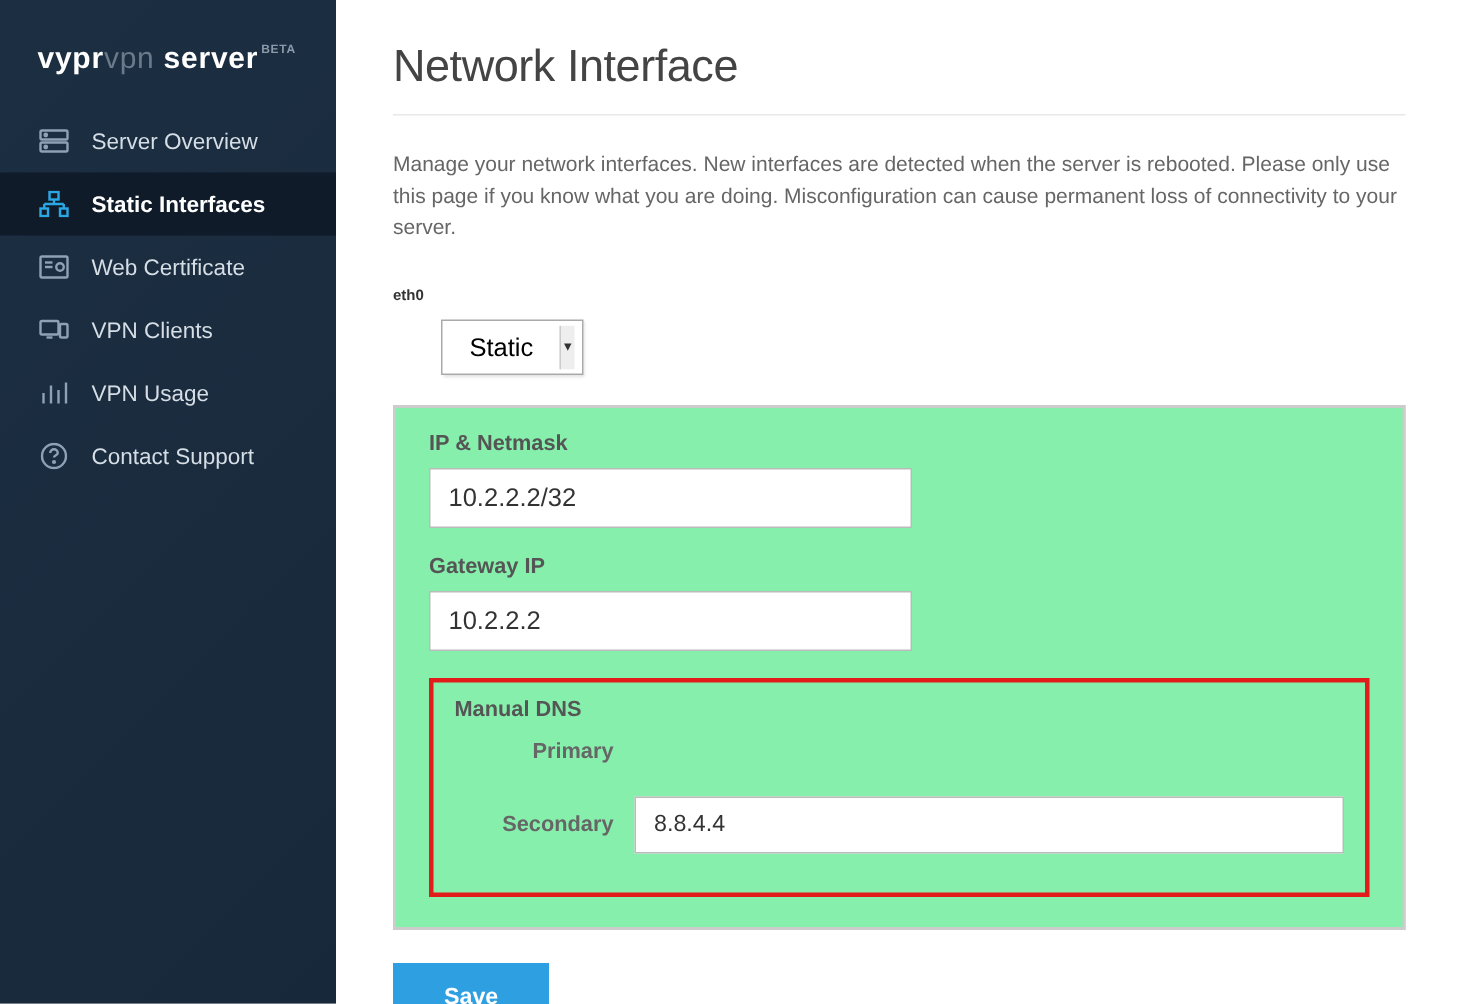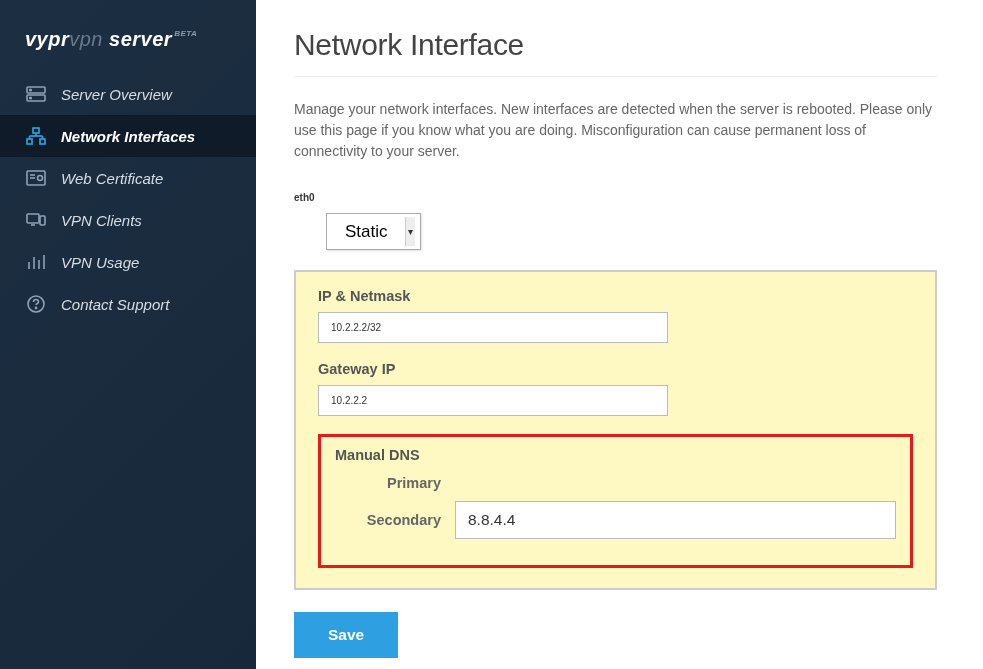--- a/index.html
+++ b/index.html
@@ -1,41 +1,41 @@
 <!DOCTYPE html>
 <html><head>
 <meta charset="utf-8">
 <style>
 * { box-sizing: border-box; margin: 0; padding: 0; }
 body { font-family: -apple-system, BlinkMacSystemFont, "Segoe UI", Helvetica, Arial, sans-serif; background: #fff; width: 983px; height: 669px; overflow: hidden; display: flex; }
-.sidebar { width: 256px; background: #1b2c3e; background-image: linear-gradient(135deg, rgba(30,50,70,0.4) 0%, rgba(20,35,55,0.4) 100%); min-height: 669px; color: #fff; position: relative; font-style: italic; }
+.sidebar { width: 224px; background: #1b2c3e; background-image: linear-gradient(135deg, rgba(30,50,70,0.4) 0%, rgba(20,35,55,0.4) 100%); min-height: 669px; color: #fff; position: relative; }
 .logo { padding: 28px 20px 22px 25px; font-size: 20px; font-weight: 300; letter-spacing: 0.5px; position: relative; }
 .logo .vypr { font-weight: 600; color: #fff; }
 .logo .vpn { color: #6a7a8a; font-weight: 400; }
 .logo .server { font-weight: 600; color: #fff; }
 .logo .beta { font-size: 8px; font-weight: 600; position: relative; top: -10px; left: 2px; color: #8a9aaa; letter-spacing: 0.5px; }
 .nav { list-style: none; }
 .nav li { display: flex; align-items: center; padding: 12px 25px; cursor: pointer; font-size: 15px; color: #d5dde5; }
 .nav li.active { background: #0f1b28; font-weight: 700; color: #fff; }
 .nav li.active .icon svg { stroke: #2aa8e6; fill: none; }
 .nav li .icon { width: 22px; height: 18px; display: inline-flex; align-items: center; justify-content: center; margin-right: 14px; flex-shrink: 0; }
 .nav li .icon svg { stroke: #8fa2b5; fill: none; stroke-width: 1.6; }
 .main { flex: 1; padding: 28px 46px 20px 38px; overflow-y: auto; }
 .page-title { font-size: 30px; font-weight: 300; color: #444; padding-bottom: 14px; border-bottom: 1px solid #e8e8e8; margin-bottom: 22px; letter-spacing: -0.3px; }
 .desc { font-size: 14px; color: #666; line-height: 1.5; margin-bottom: 30px; }
 .iface-label { font-size: 10px; color: #333; font-weight: 600; margin-bottom: 10px; }
 .select-wrap { position: relative; display: inline-block; margin-bottom: 20px; }
 .select-wrap select { appearance: none; -webkit-appearance: none; border: 1.5px solid #aaa; background: #fff; font-size: 17px; padding: 8px 32px 8px 18px; border-radius: 0; box-shadow: 1px 1px 2px rgba(0,0,0,0.12); cursor: pointer; margin-left: 32px; }
 .select-wrap .chev { position: absolute; right: 6px; top: 50%; transform: translateY(-50%); pointer-events: none; font-size: 10px; color: #333; background:#eee; border-left:1px solid #ccc; padding:0 2px; height:80%; display:flex; align-items:center;}
-.config-box { border: 2px solid #ccc; background: #fef9c3; padding: 16px 22px 20px 22px; }
+.config-box { border: 2px solid #ccc; background: #86efac; padding: 16px 22px 20px 22px; }
 .field-label { font-size: 14.5px; font-weight: 600; color: #555; margin-bottom: 8px; }
-.field-input { width: 350px; background: #fff; border: 1.5px solid #bbb; padding: 9px 12px; font-size: 10px; color: #333; margin-bottom: 18px; }
+.field-input { width: 322px; background: #fff; border: 1.5px solid #bbb; padding: 9px 12px; font-size: 17px; color: #333; margin-bottom: 18px; }
 .dns-box { border: 3px solid #e21b1b; padding: 10px 14px 14px 14px; }
 .dns-title { font-size: 14.5px; font-weight: 600; color: #555; margin-bottom: 12px; }
-.dns-row { display: flex; align-items: center; margin-bottom: 10px; }
+.dns-row { display: flex; align-items: center; margin-bottom: 22px; }
 .dns-row:last-child { margin-bottom: 12px; }
 .dns-label { width: 120px; text-align: right; font-size: 14.5px; font-weight: 600; color: #666; padding-right: 14px; }
 .dns-input { flex: 1; background: #fff; border: 1.5px solid #bbb; padding: 9px 12px; font-size: 15.5px; color: #333; }
 .save-btn { margin-top: 22px; background: #2e9fe0; color: #fff; border: none; padding: 14px 34px; font-size: 15.5px; font-weight: 700; cursor: pointer; }
 </style>
 </head>
 <body>
 
 <div class="sidebar">
   <div class="logo">
@@ -58,21 +58,21 @@
           <svg width="20" height="18" viewBox="0 0 20 18">
             <rect x="7" y="1" width="6" height="5"></rect>
             <rect x="1" y="12" width="5" height="5"></rect>
             <rect x="14" y="12" width="5" height="5"></rect>
             <line x1="10" y1="6" x2="10" y2="9"></line>
             <line x1="3.5" y1="12" x2="3.5" y2="9"></line>
             <line x1="16.5" y1="12" x2="16.5" y2="9"></line>
             <line x1="3.5" y1="9" x2="16.5" y2="9"></line>
           </svg>
         </span>
-      <span>Network Interfaces</span>
+      <span>Static Interfaces</span>
     </li>
     <li>
       <span class="icon">
           <svg width="20" height="16" viewBox="0 0 20 16">
             <rect x="1" y="1" width="18" height="14" rx="1"></rect>
             <circle cx="14" cy="8" r="2.5"></circle>
             <line x1="4" y1="5" x2="9" y2="5"></line>
             <line x1="4" y1="8" x2="9" y2="8"></line>
           </svg>
         </span>

